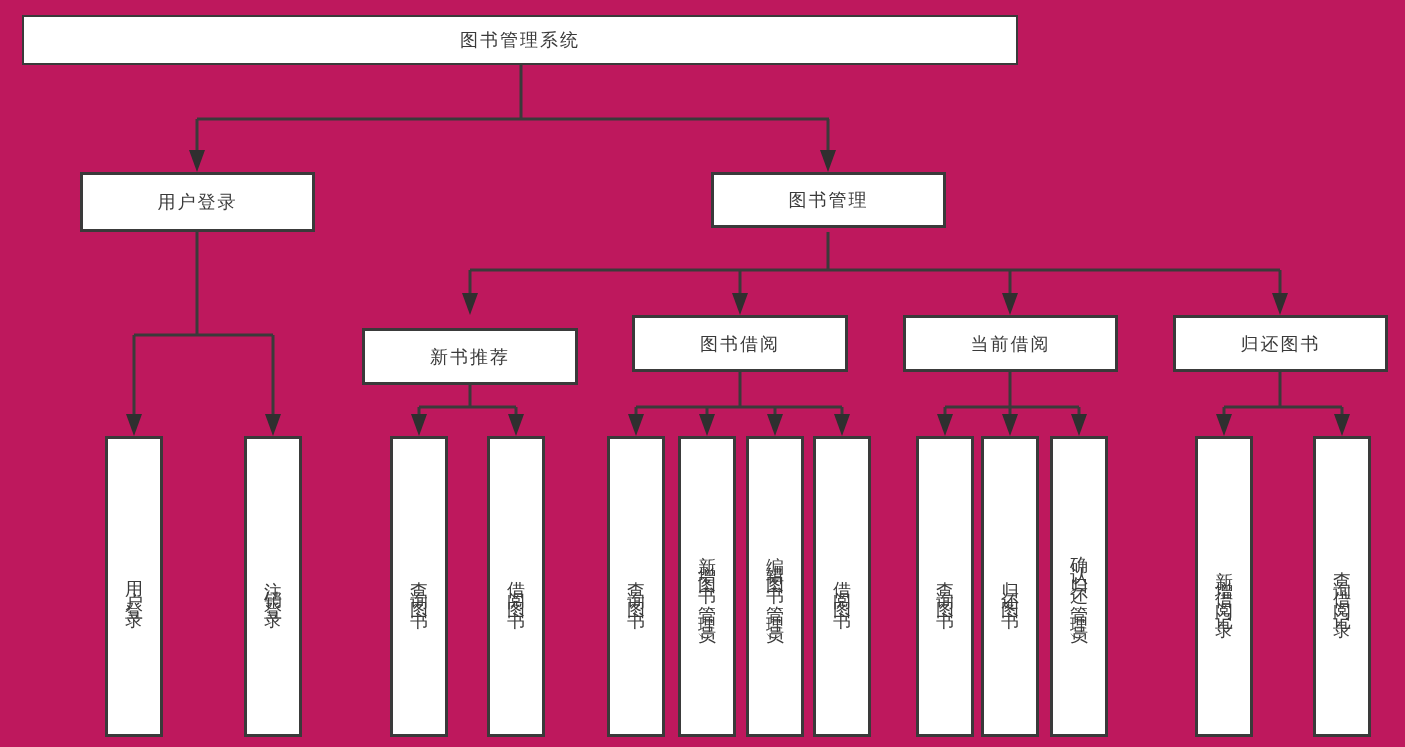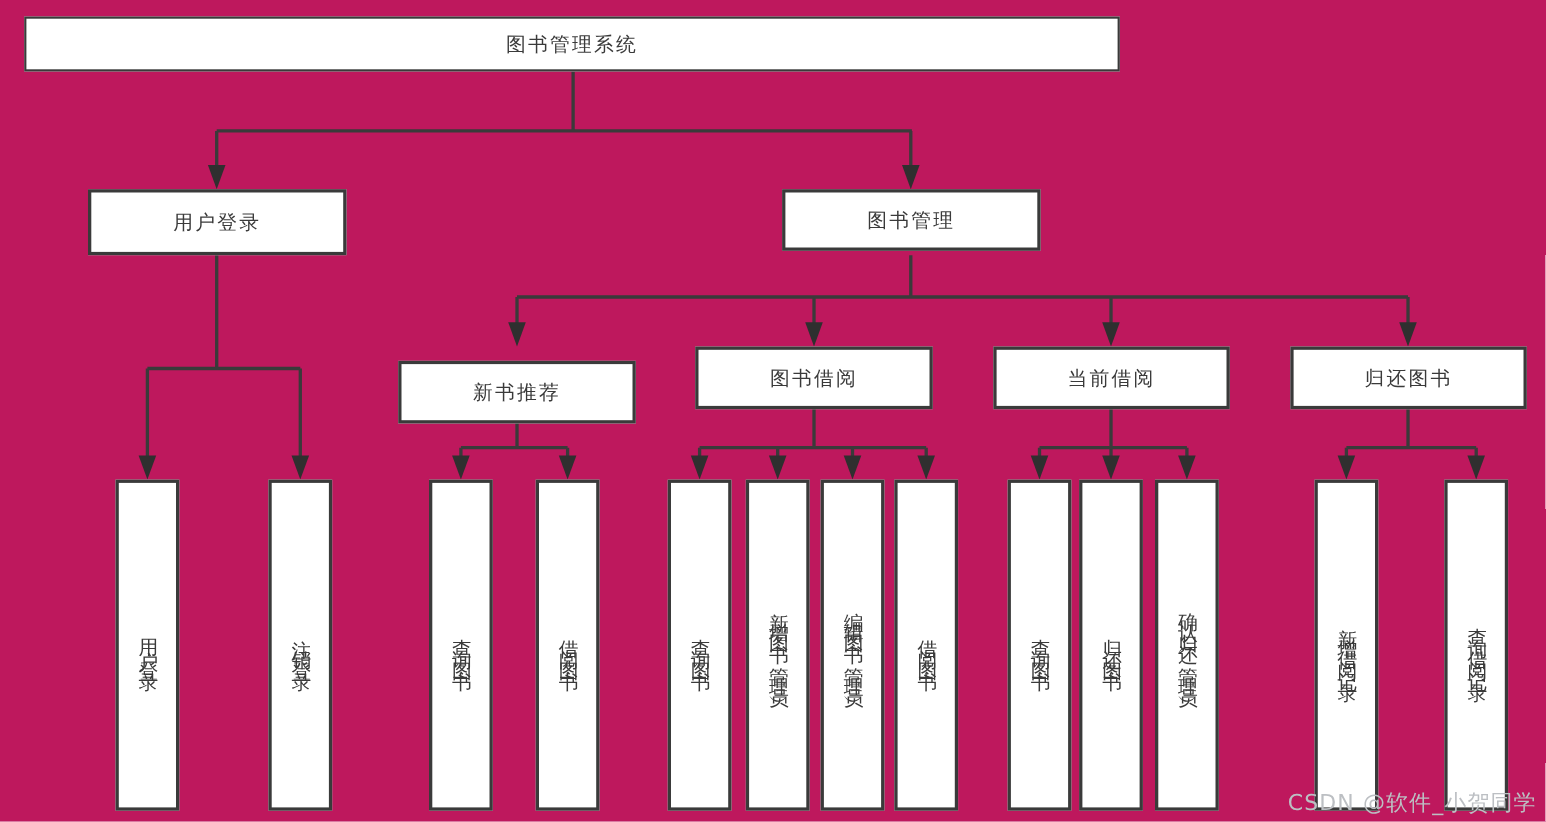--- a/index.html
+++ b/index.html
@@ -120,14 +120,13 @@
     <span>确认归还（管理员）</span>
   </div>
 
   <div class="node leaf" style="left:1195px;top:436px;width:58px;height:301px;">
     <span>新增借阅记录</span>
   </div>
   <div class="node leaf" style="left:1313px;top:436px;width:58px;height:301px;">
     <span>查询借阅记录</span>
   </div>
 
-  <div class="watermark">CSDN @软件_小贺同学</div>
 </div>
 
 </body></html>

